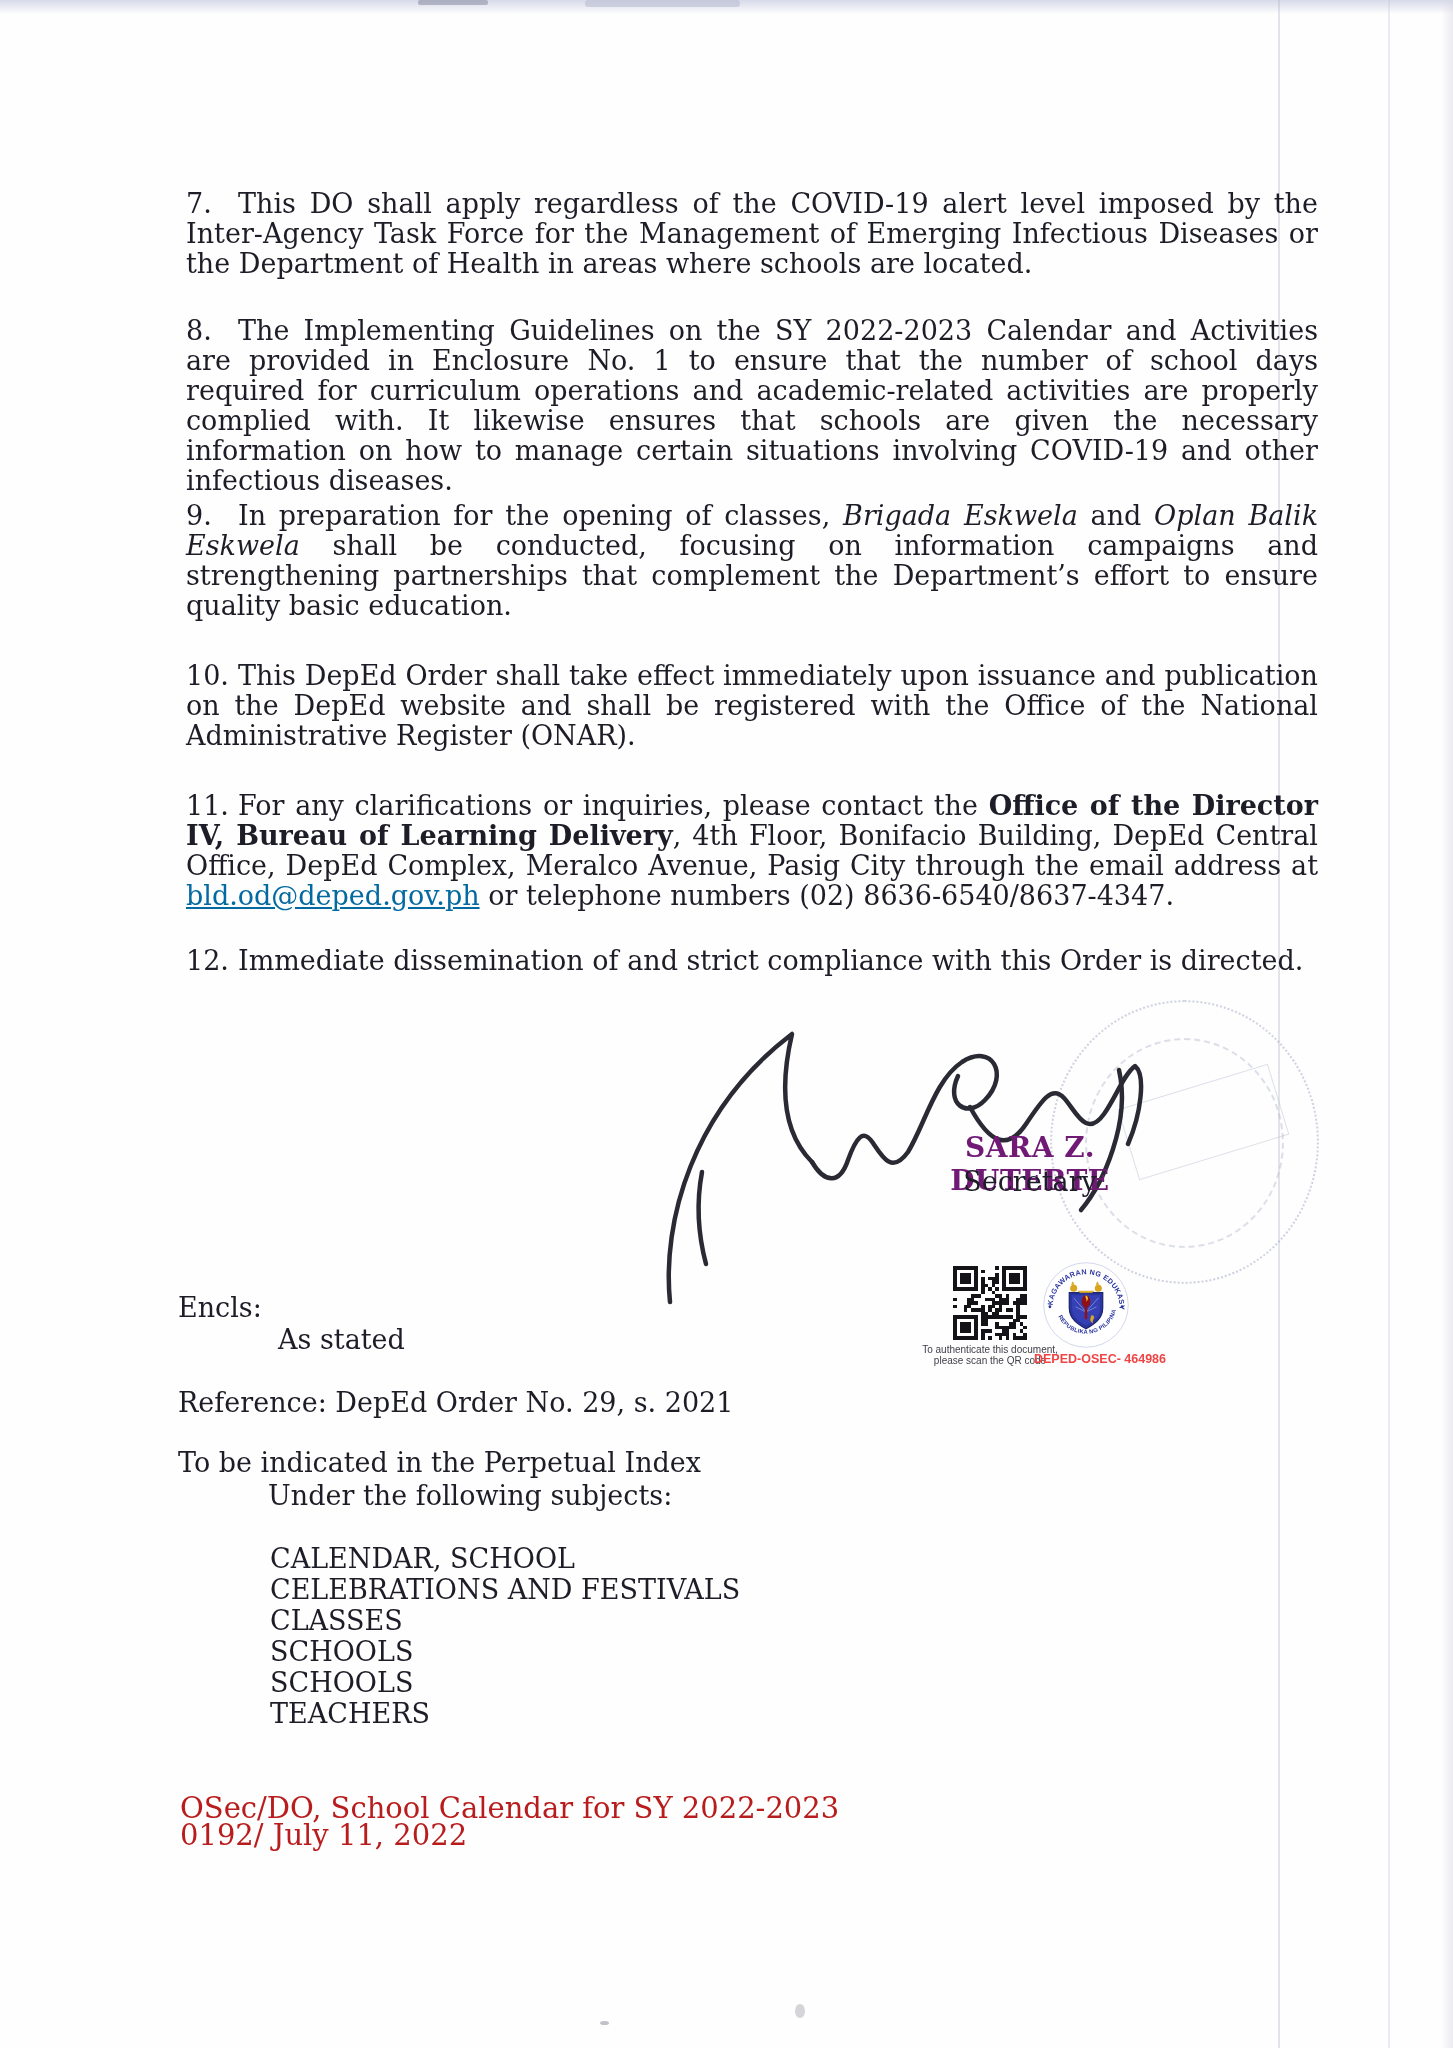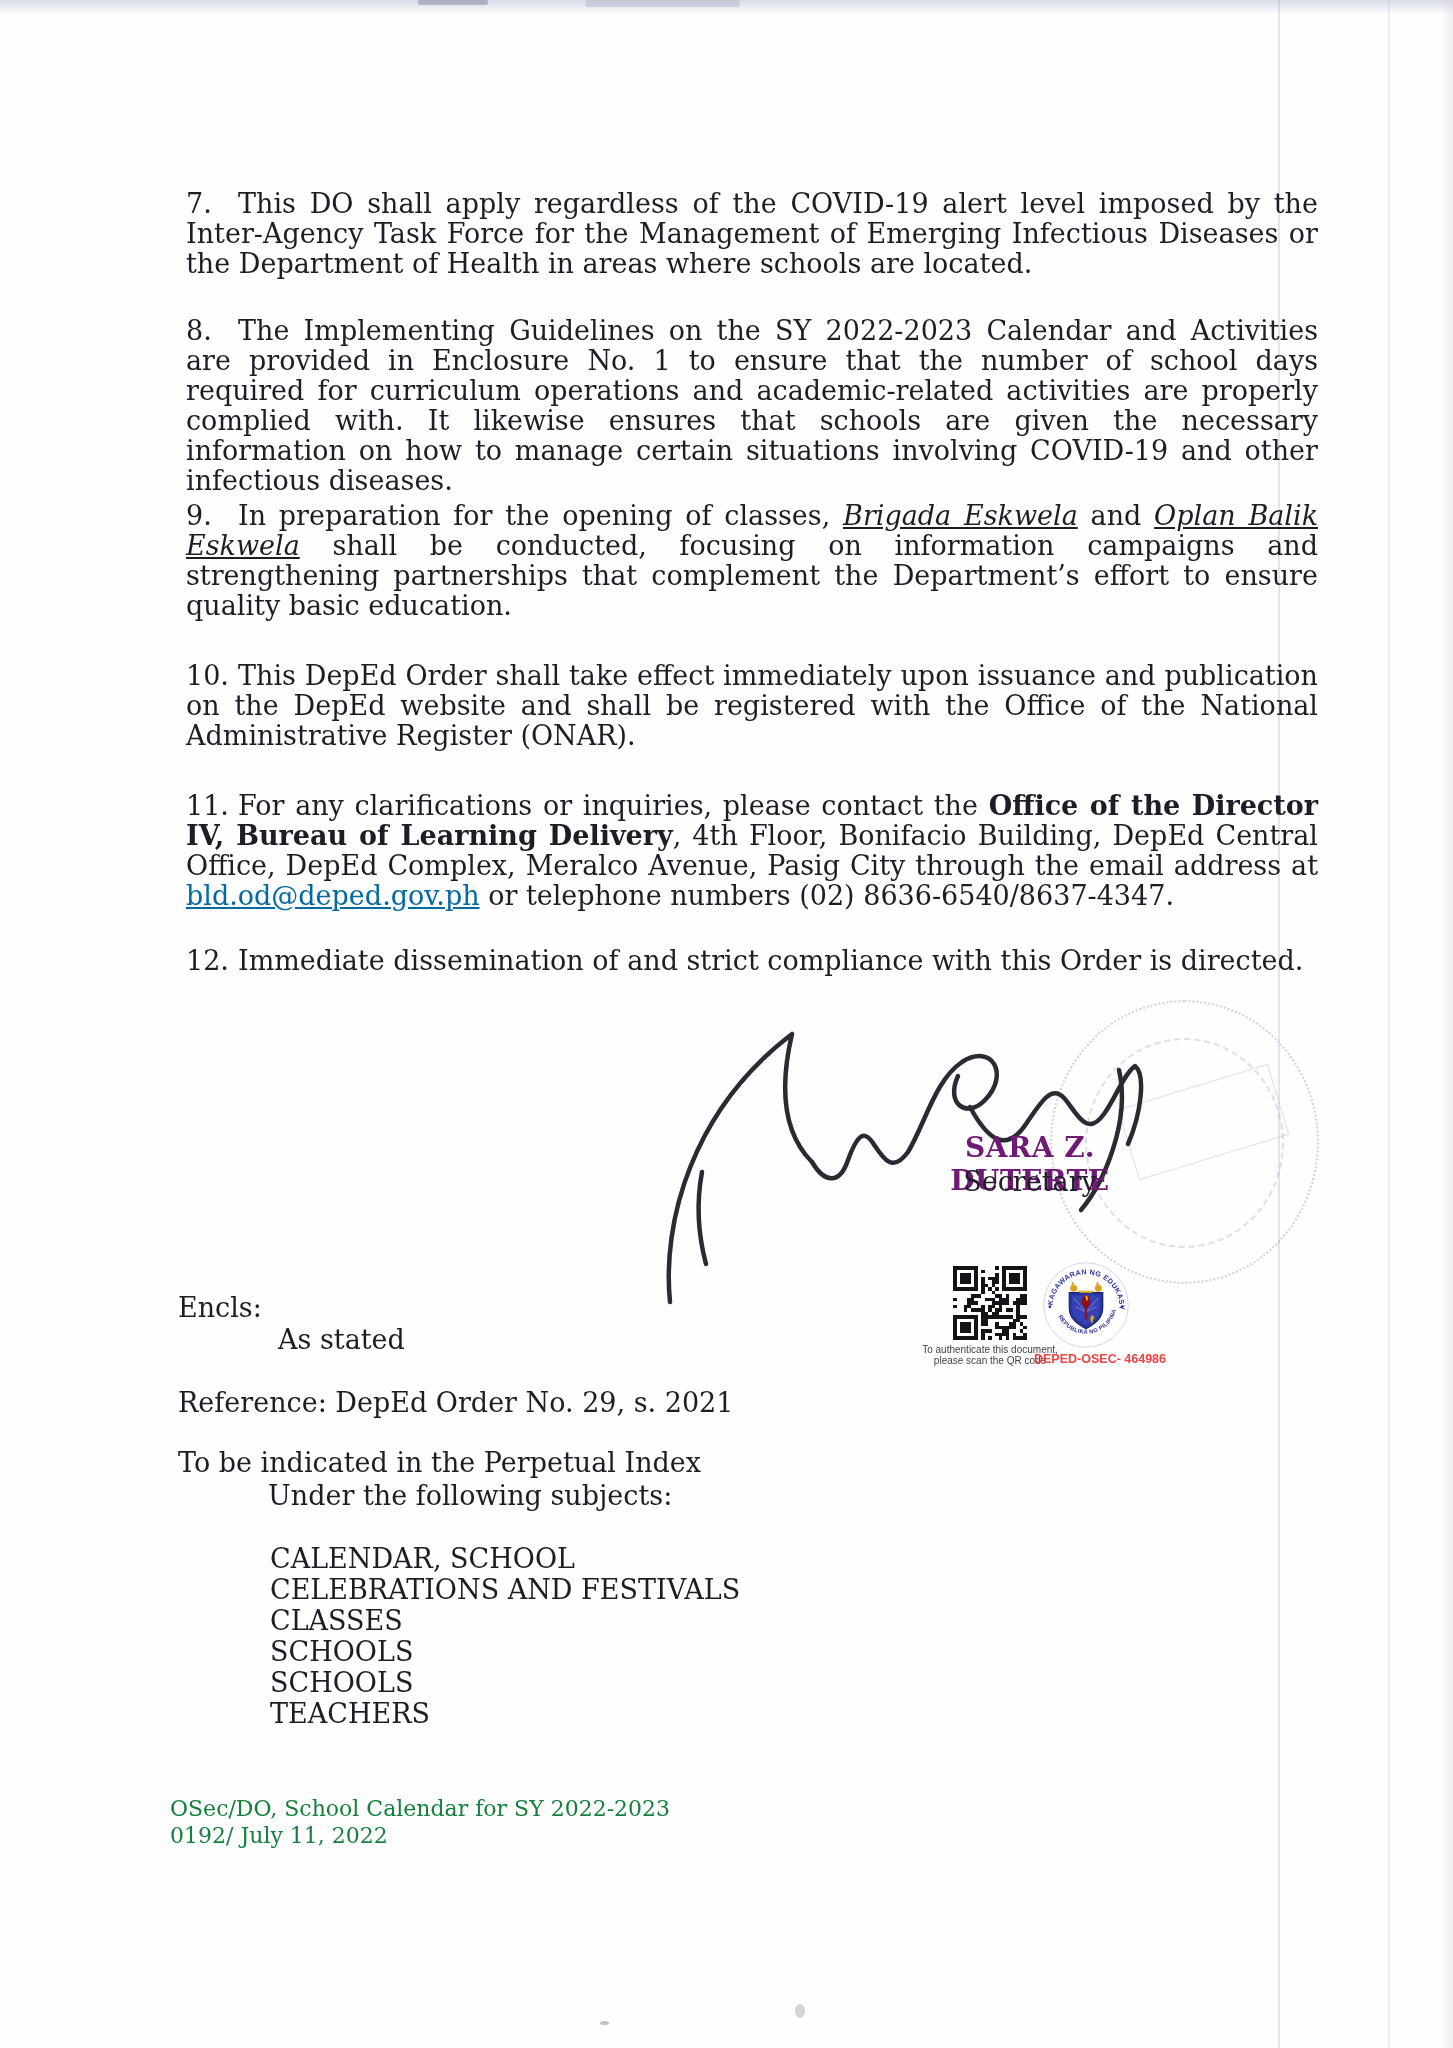--- a/index.html
+++ b/index.html
@@ -25,21 +25,21 @@
 
   
   .para{
     position:absolute;left:178px;width:1132px;
     font-size:27px;line-height:30px;
     text-align:justify;
     margin:8px;
   }
   .pnum{display:inline-block;width:52px;}
   .b{font-weight:bold;}
-  .i{font-style:italic;text-decoration:underline;}
+  .i{font-style:italic;}
   .link{color:#0369a1;text-decoration:underline;cursor:pointer;}
 
   
   .sig-svg{position:absolute;left:640px;top:1012px;}
   .sig-name{position:absolute;left:893px;top:1131px;width:274px;text-align:center;
     font-size:28px;font-weight:bold;letter-spacing:.5px;color:#701a75;}
   .sig-title{position:absolute;left:893px;top:1166px;width:274px;text-align:center;
     font-size:27px;color:#1d1d27;}
 
   
@@ -54,21 +54,21 @@
   .qr{position:absolute;left:953px;top:1266px;}
   .qr-caption{position:absolute;left:908px;top:1344px;width:164px;text-align:center;
     font-family:"Liberation Sans", sans-serif;font-size:10px;line-height:11px;color:#40404a;}
   .seal{position:absolute;left:1042px;top:1261px;}
   .seal-code{position:absolute;left:1034px;top:1352px;width:180px;
     font-family:"Liberation Sans", sans-serif;font-weight:bold;font-size:12.5px;color:#ef4444;}
 
   
   .line{position:absolute;font-size:27px;line-height:30px;white-space:nowrap;}
   .subjects{position:absolute;left:270px;top:1543px;font-size:27px;line-height:31px;}
-  .footer{position:absolute;left:170px;top:1795px;font-size:22px;line-height:27px;color:#15803d;}
+  .footer{position:absolute;left:180px;top:1795px;font-size:29px;line-height:27px;color:#b91c1c;}
 </style>
 </head>
 <body>
 
 <div class="page">
 
   <div class="scan-top"></div>
   <div class="scan-top-dark1"></div>
   <div class="scan-top-dark2"></div>
   <div class="crease1"></div>

